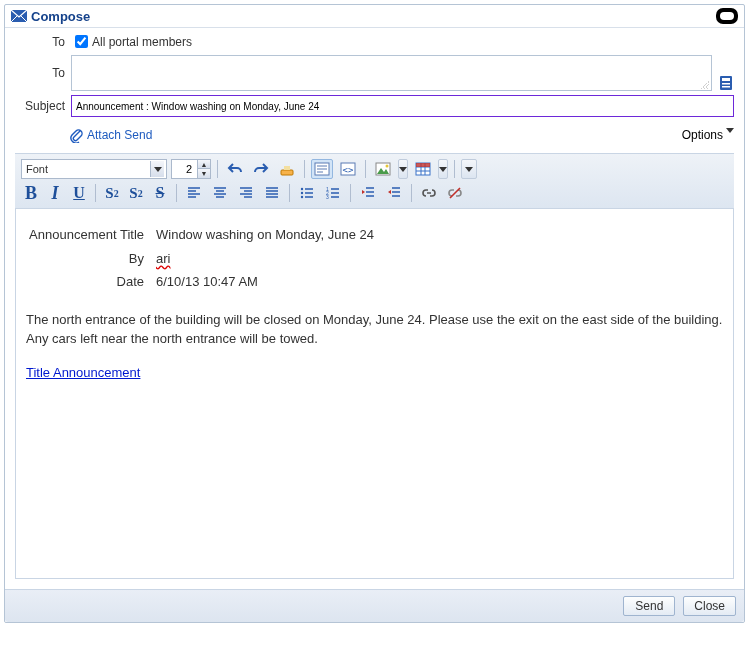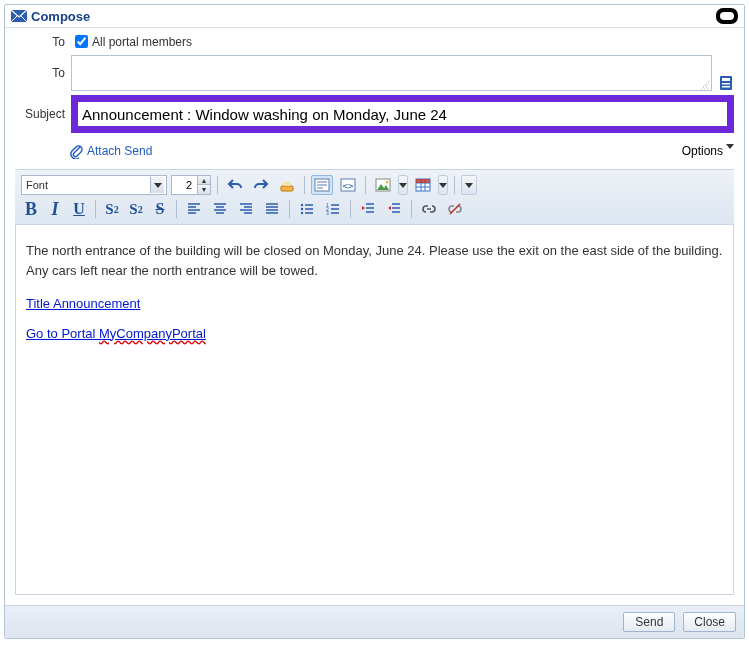--- a/index.html
+++ b/index.html
@@ -86,25 +86,25 @@
     margin-left: 6px;
     width: 16px; height: 16px;
     color: #1e4f9a;
     font-weight: bold;
     font-size: 14px;
     text-align: center;
     cursor: pointer;
   }
   .subject-input {
     flex: 1;
-    height: 38px;
-    border: 7px solid #6d28d9;
+    height: 22px;
+    border: 1px solid #6d28d9;
     padding: 2px 4px;
     font-family: inherit;
-    font-size: 15px;
+    font-size: 10px;
   }
 
   .attach-row {
     display: flex;
     align-items: center;
     justify-content: space-between;
     padding: 6px 10px 10px 64px;
   }
   .attach-left {
     display: flex; align-items: center; gap: 4px;
@@ -471,23 +471,30 @@
       <div class="tb-btn">
         <svg width="16" height="16" viewBox="0 0 16 16">
             <path d="M5 11 a3 3 0 0 1 0 -6 h2 M11 5 a3 3 0 0 1 0 6 h-2" fill="none" stroke="#888" stroke-width="1.6"></path>
             <line x1="3" y1="13" x2="13" y2="3" stroke="#c1302a" stroke-width="1.6"></line>
           </svg>
       </div>
     </div>
   </div>
 
   <div class="editor-body">
+    <div class="meta-table">
+      <div class="mlbl">Announcement Title</div>
+      <div>Window washing on Monday, June 24</div>
+      <div class="mlbl">By</div>
+      <div><span class="spellwave">ari</span></div>
+      <div class="mlbl">Date</div>
+      <div>6/10/13 10:47 AM</div>
+    </div>
     <div class="body-text">The north entrance of the building will be closed on Monday, June 24. Please use the exit on the east side of the building. Any cars left near the north entrance will be towed.</div>
     <a class="link">Title Announcement</a><br>
-    <a class="link"><span>Go to Portal </span><span class="spellwave">MyCompanyPortal</span></a>
   </div>
 
   <div class="footer">
     <div class="btn">Send</div>
     <div class="btn">Close</div>
   </div>
 
 </div>
 
 </body></html>

